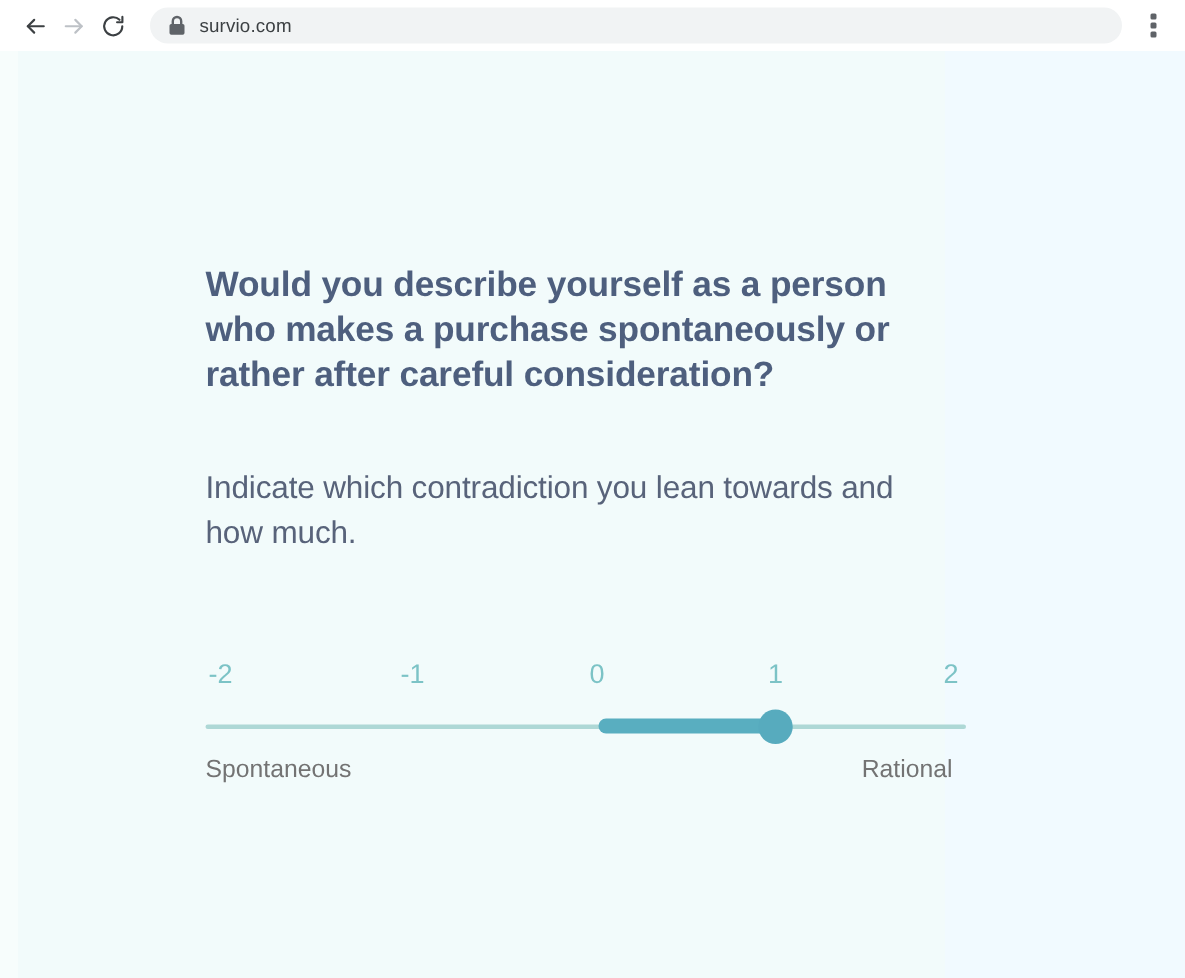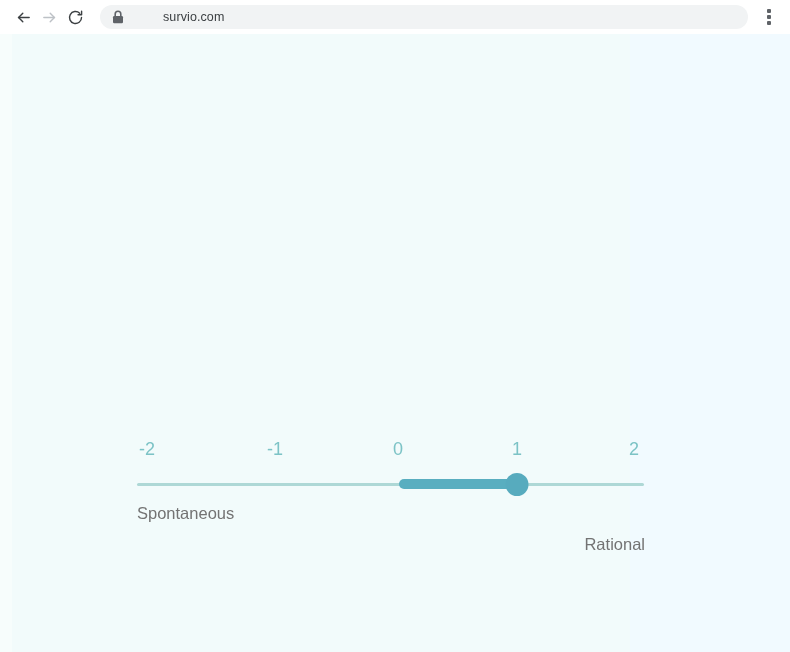--- a/index.html
+++ b/index.html
@@ -43,21 +43,20 @@
     height: 24px;
     margin-left: 12px;
     margin-right: 10px;
     background: #f1f3f4;
     border-radius: 13px;
     display: flex;
     align-items: center;
     padding: 0 12px;
     box-sizing: border-box;
     overflow: hidden;
-    gap: 30px;
   }
   .lock-icon {
     flex: 0 0 auto;
     width: 12px;
     height: 14px;
     margin-right: 9px;
     display: block;
   }
   .omnibox-url {
     font-size: 12.5px;
@@ -192,21 +191,21 @@
     margin-top: 4px;
   }
   .end-label {
     position: absolute;
     font-size: 16.5px;
     color: #737373;
     top: 0;
     white-space: nowrap;
   }
   .end-label.left { left: 0; }
-  .end-label.right { right: 0; margin-top: 31px; }
+  .end-label.right { right: 10px; }
 </style>
 </head>
 <body>
 
 <div class="browser-bar">
 
   <div class="nav-btn">
     <span>
       <svg width="17" height="17" viewBox="0 0 24 24" fill="none" stroke="#3c4043" stroke-width="2" stroke-linecap="round" stroke-linejoin="round">
         <line x1="20" y1="12" x2="5" y2="12"></line>
@@ -247,20 +246,24 @@
     <span></span>
     <span></span>
     <span></span>
   </div>
 </div>
 
 <div class="page">
   <div class="page-left-tint"></div>
   <div class="page-right-tint"></div>
 
+  <div class="content">
+    <h1 class="q-title">Would you describe yourself as a person who makes a purchase spontaneously or rather after careful consideration?</h1>
+    <p class="q-subtitle">Indicate which contradiction you lean towards and how much.</p>
+  </div>
 
   <div class="slider-block">
 
     <div class="scale-row">
       <span class="scale-tick" style="left:10px;">-2</span>
       <span class="scale-tick" style="left:138px;">-1</span>
       <span class="scale-tick" style="left:261px;">0</span>
       <span class="scale-tick" style="left:380px;">1</span>
       <span class="scale-tick" style="left:497px;">2</span>
     </div>

